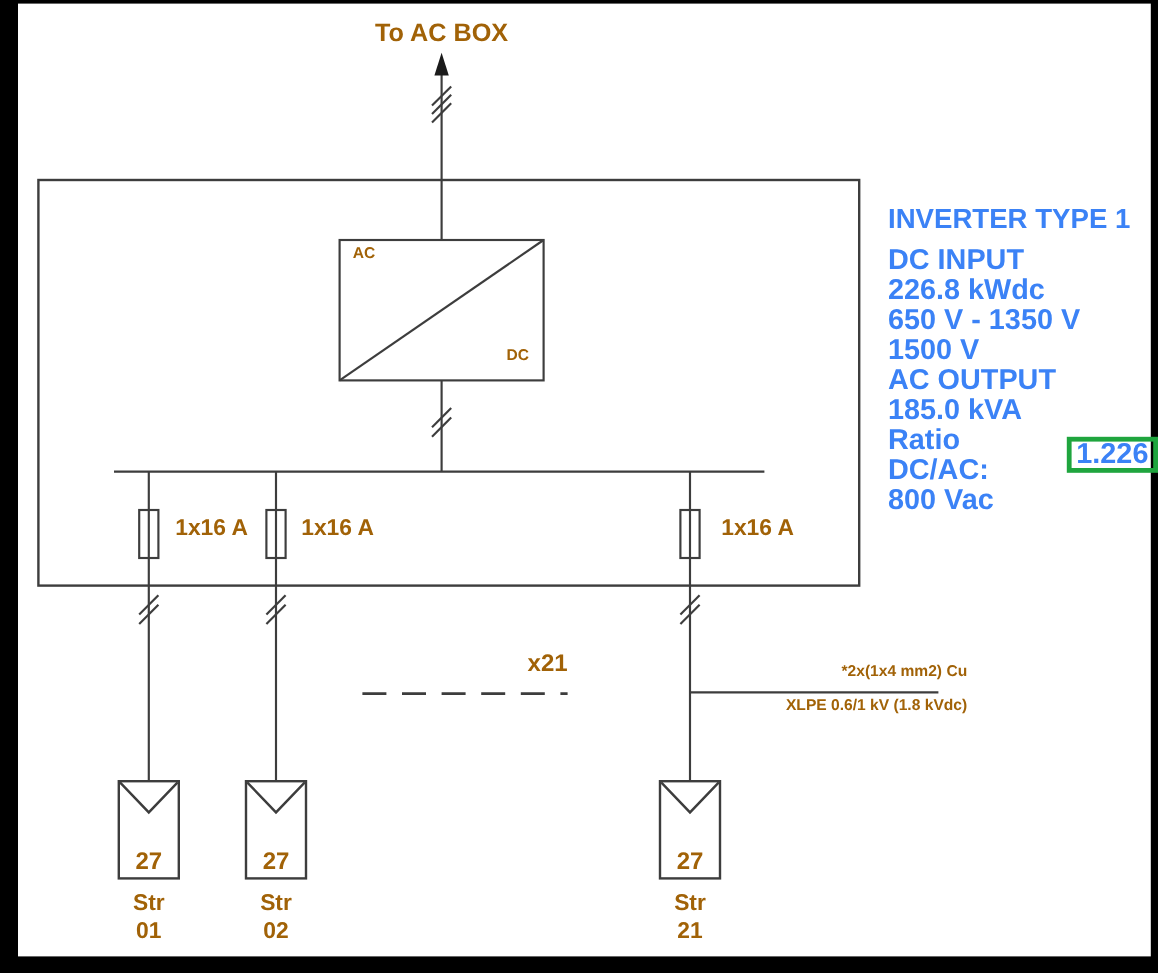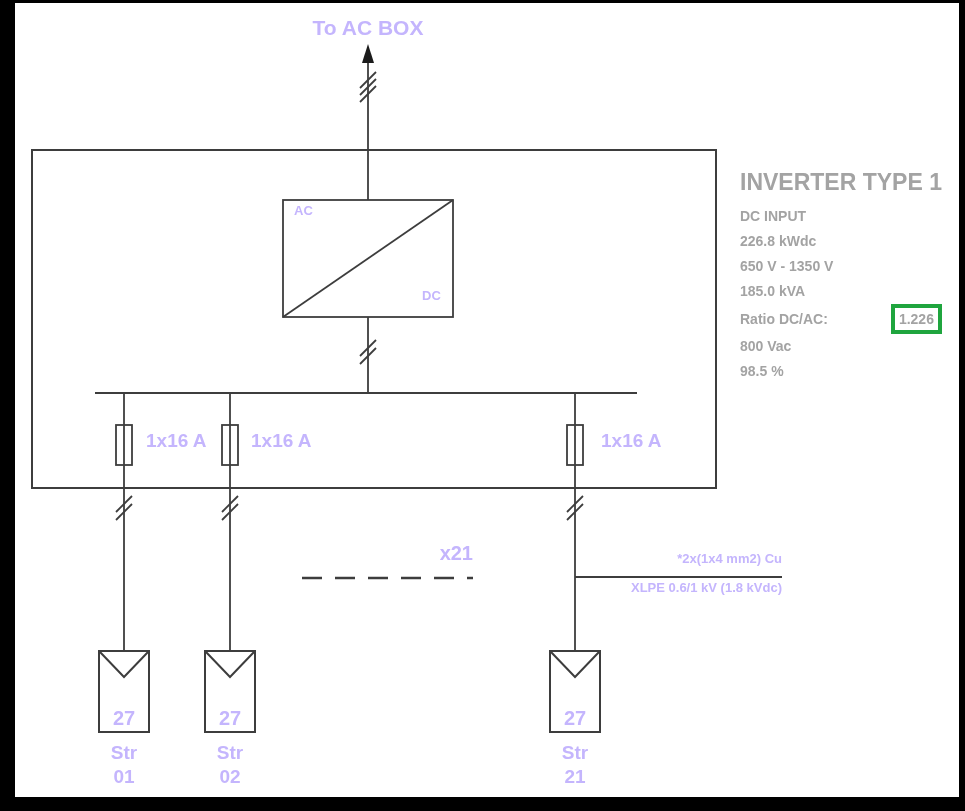--- a/index.html
+++ b/index.html
@@ -1,35 +1,35 @@
 <!DOCTYPE html>
 <html><head>
 <meta charset="utf-8">
 <style>
   html,body{margin:0;padding:0;background:#000;}
   .page{position:relative;width:965px;height:811px;background:#000;overflow:hidden;
         font-family:"Liberation Sans",sans-serif;}
   .canvas{position:absolute;left:15px;top:3px;width:944px;height:794px;background:#ffffff;}
   svg.diagram{position:absolute;left:0;top:0;width:965px;height:811px;}
-  .txt{position:absolute;color:#c4b5fd;font-weight:bold;white-space:nowrap;}
+  .txt{position:absolute;color:#a16207;font-weight:bold;white-space:nowrap;}
   .t-acbox{left:268px;top:16px;width:200px;text-align:center;font-size:21px;}
   .t-ac{left:294px;top:203px;font-size:13px;}
   .t-dc{left:422px;top:288px;font-size:13px;}
   .t-fuse{top:430px;font-size:19px;}
   .t-fuse.f1{left:146px;} .t-fuse.f2{left:251px;} .t-fuse.f3{left:601px;}
   .t-x21{left:302px;top:542px;width:171px;text-align:right;font-size:20px;}
-  .t-cable{left:560px;width:222px;text-align:right;font-size:13px;}
+  .t-cable{left:584px;width:222px;text-align:right;font-size:13px;}
   .t-cable.c1{top:551px;} .t-cable.c2{top:580px;}
   .t-mod{top:687px;width:50px;text-align:center;font-size:20px;margin-top:20px;}
   .t-mod.s1{left:99px;} .t-mod.s2{left:205px;} .t-mod.s3{left:550px;}
   .t-strname{top:741px;width:70px;text-align:center;font-size:19px;line-height:24px;white-space:normal;}
   .t-strname.s1{left:89px;} .t-strname.s2{left:195px;} .t-strname.s3{left:540px;}
-  .info{position:absolute;left:740px;top:169px;color:#a3a3a3;font-weight:bold;}
+  .info{position:absolute;left:740px;top:169px;color:#3b82f6;font-weight:bold;}
   .info .title{font-size:23px;line-height:26px;margin-bottom:9px;}
-  .info .line{font-size:14px;line-height:25px;}
+  .info .line{font-size:24px;line-height:25px;}
   .ratio-line{display:flex;align-items:center;justify-content:space-between;}
   .ratio-box{display:inline-block;border:4px solid #1fa53e;padding:0 4px;margin-left:13px;line-height:22px;}
 </style>
 </head>
 <body>
 
 <div class="page">
   <div class="canvas"></div>
 
   <svg class="diagram" viewBox="0 0 965 811">
@@ -122,21 +122,22 @@
   <div class="txt t-strname s3">
     <div>Str</div>
     <div>21</div>
   </div>
 
   <div class="info">
     <div class="title">INVERTER TYPE 1</div>
     <div class="line">DC INPUT</div>
     <div class="line">226.8 kWdc</div>
     <div class="line">650 V - 1350 V</div>
+    <div class="line">1500 V</div>
+    <div class="line">AC OUTPUT</div>
     <div class="line">185.0 kVA</div>
     <div class="line ratio-line">
       <span>Ratio DC/AC:</span>
       <span class="ratio-box" style="border-color: rgb(31, 165, 62);">1.226</span>
     </div>
     <div class="line">800 Vac</div>
-    <div class="line">98.5 %</div>
   </div>
 </div>
 
 </body></html>

